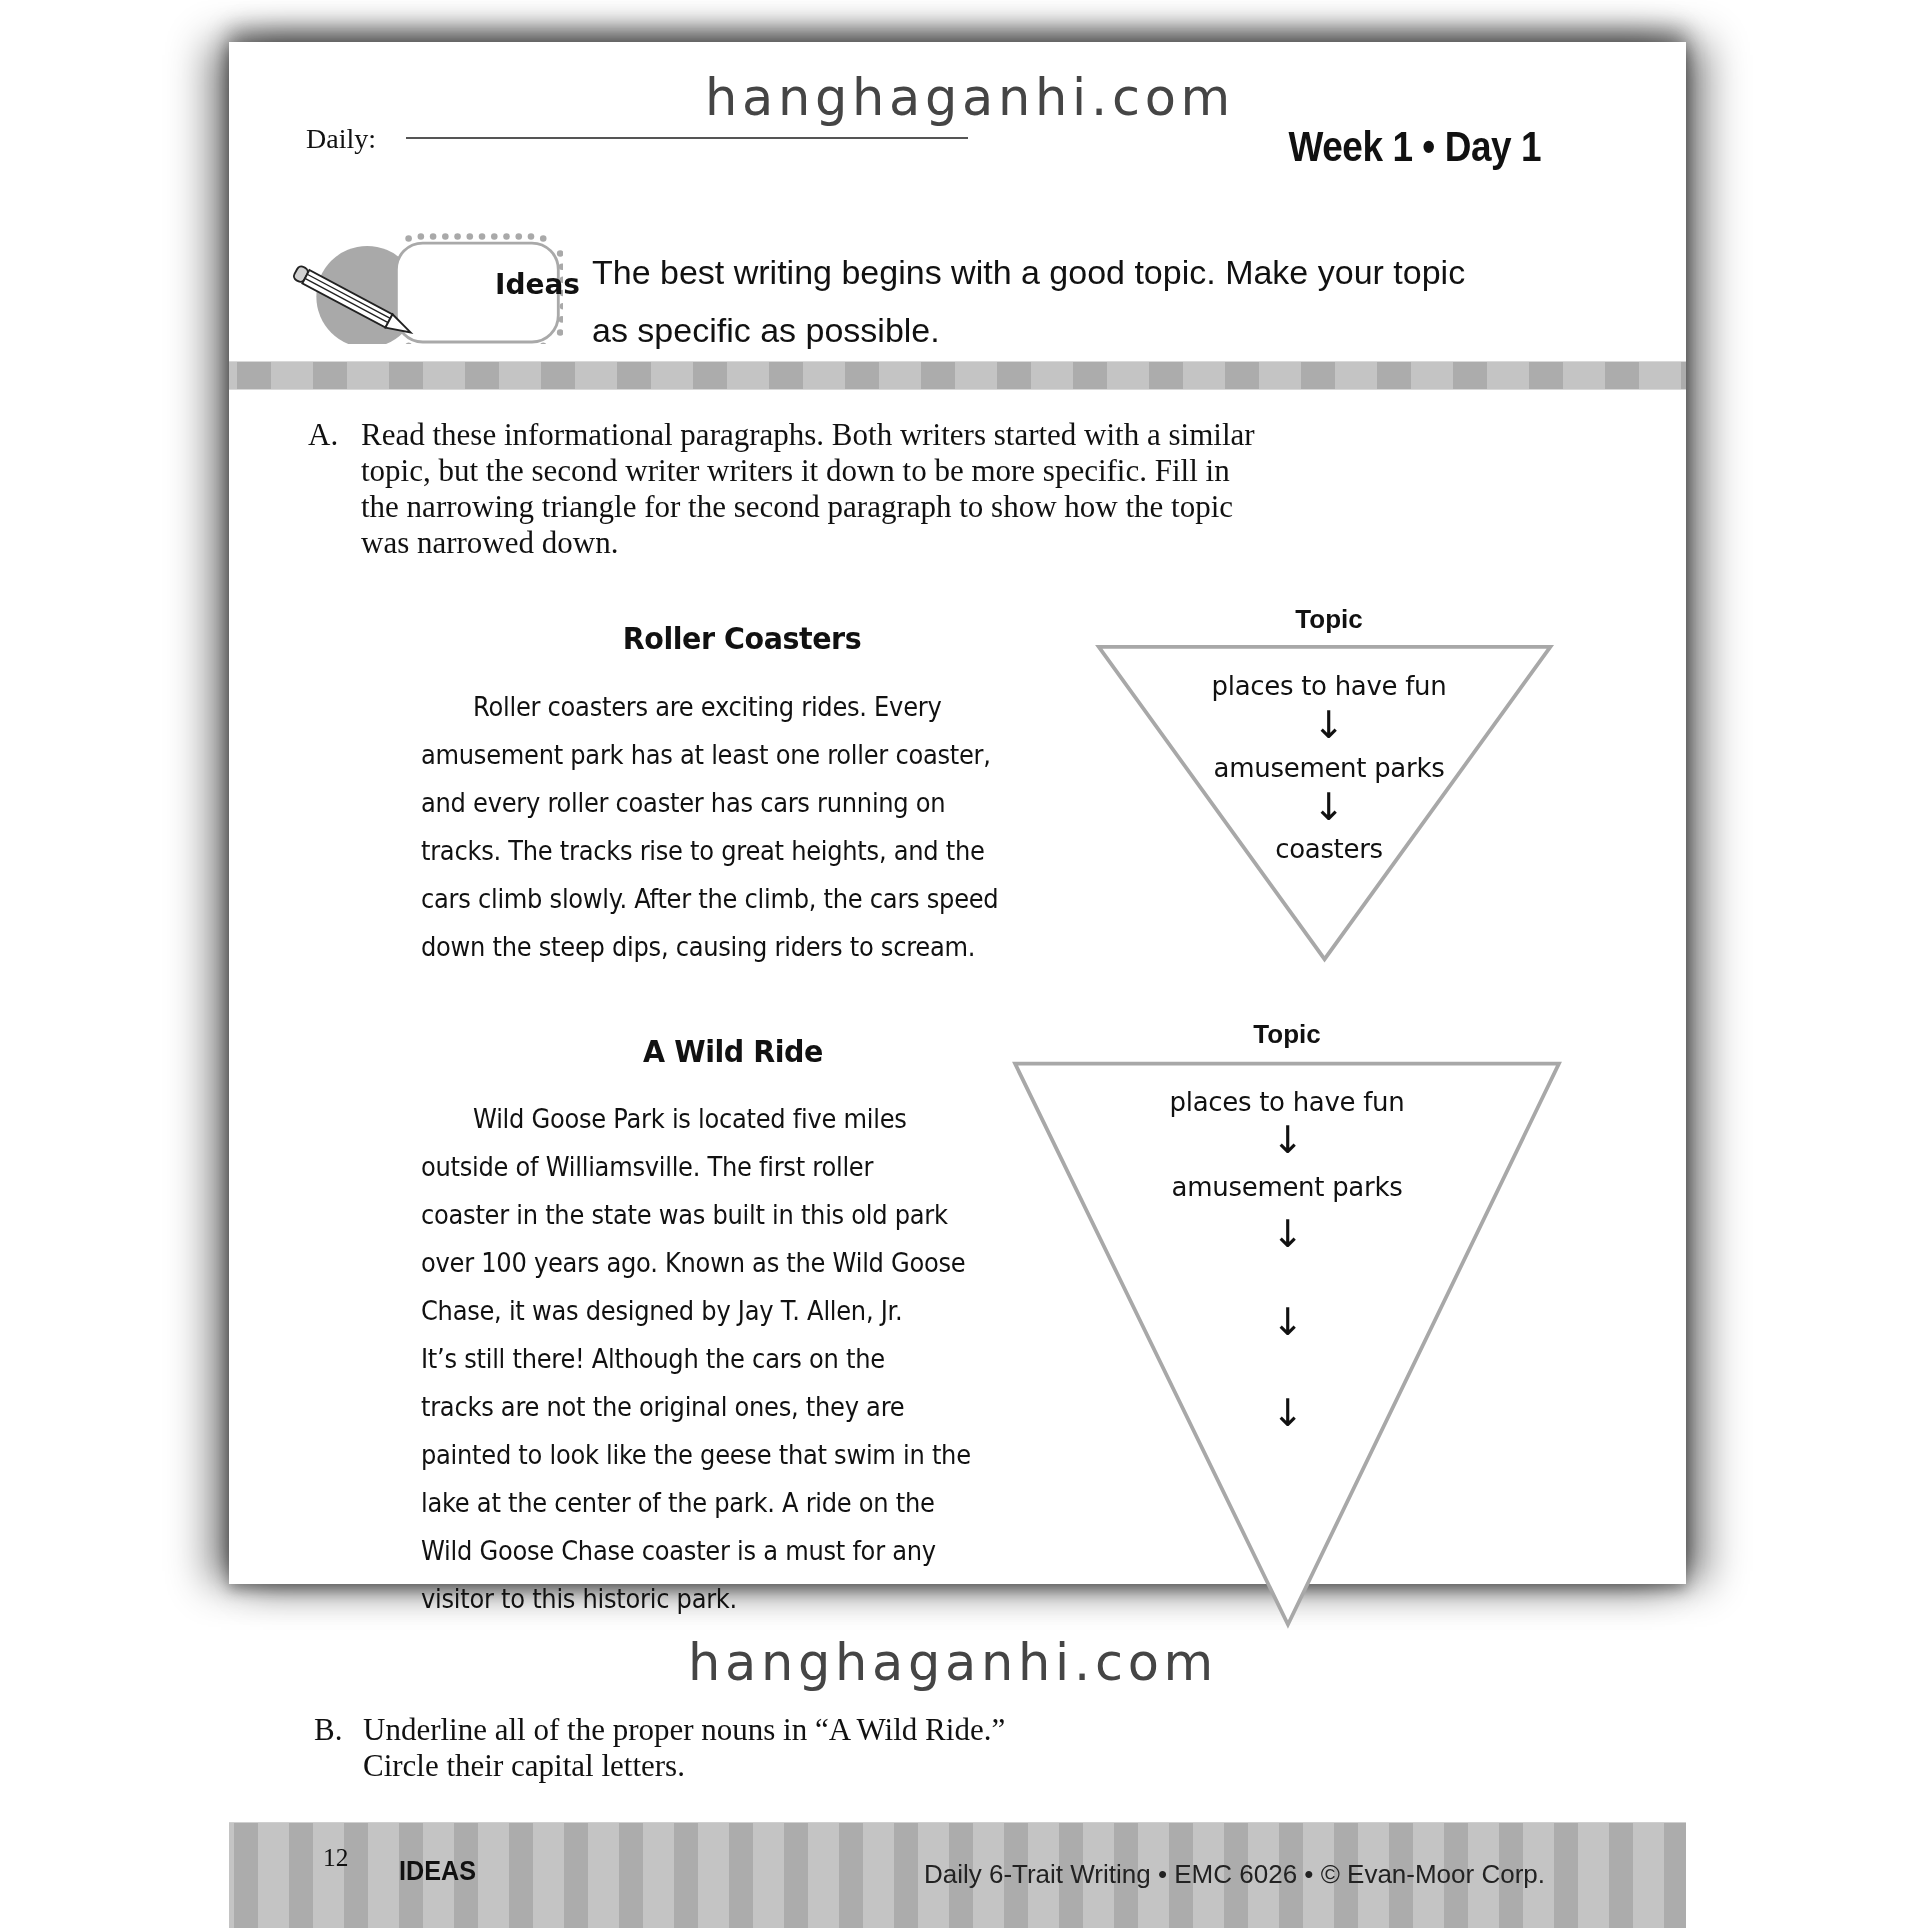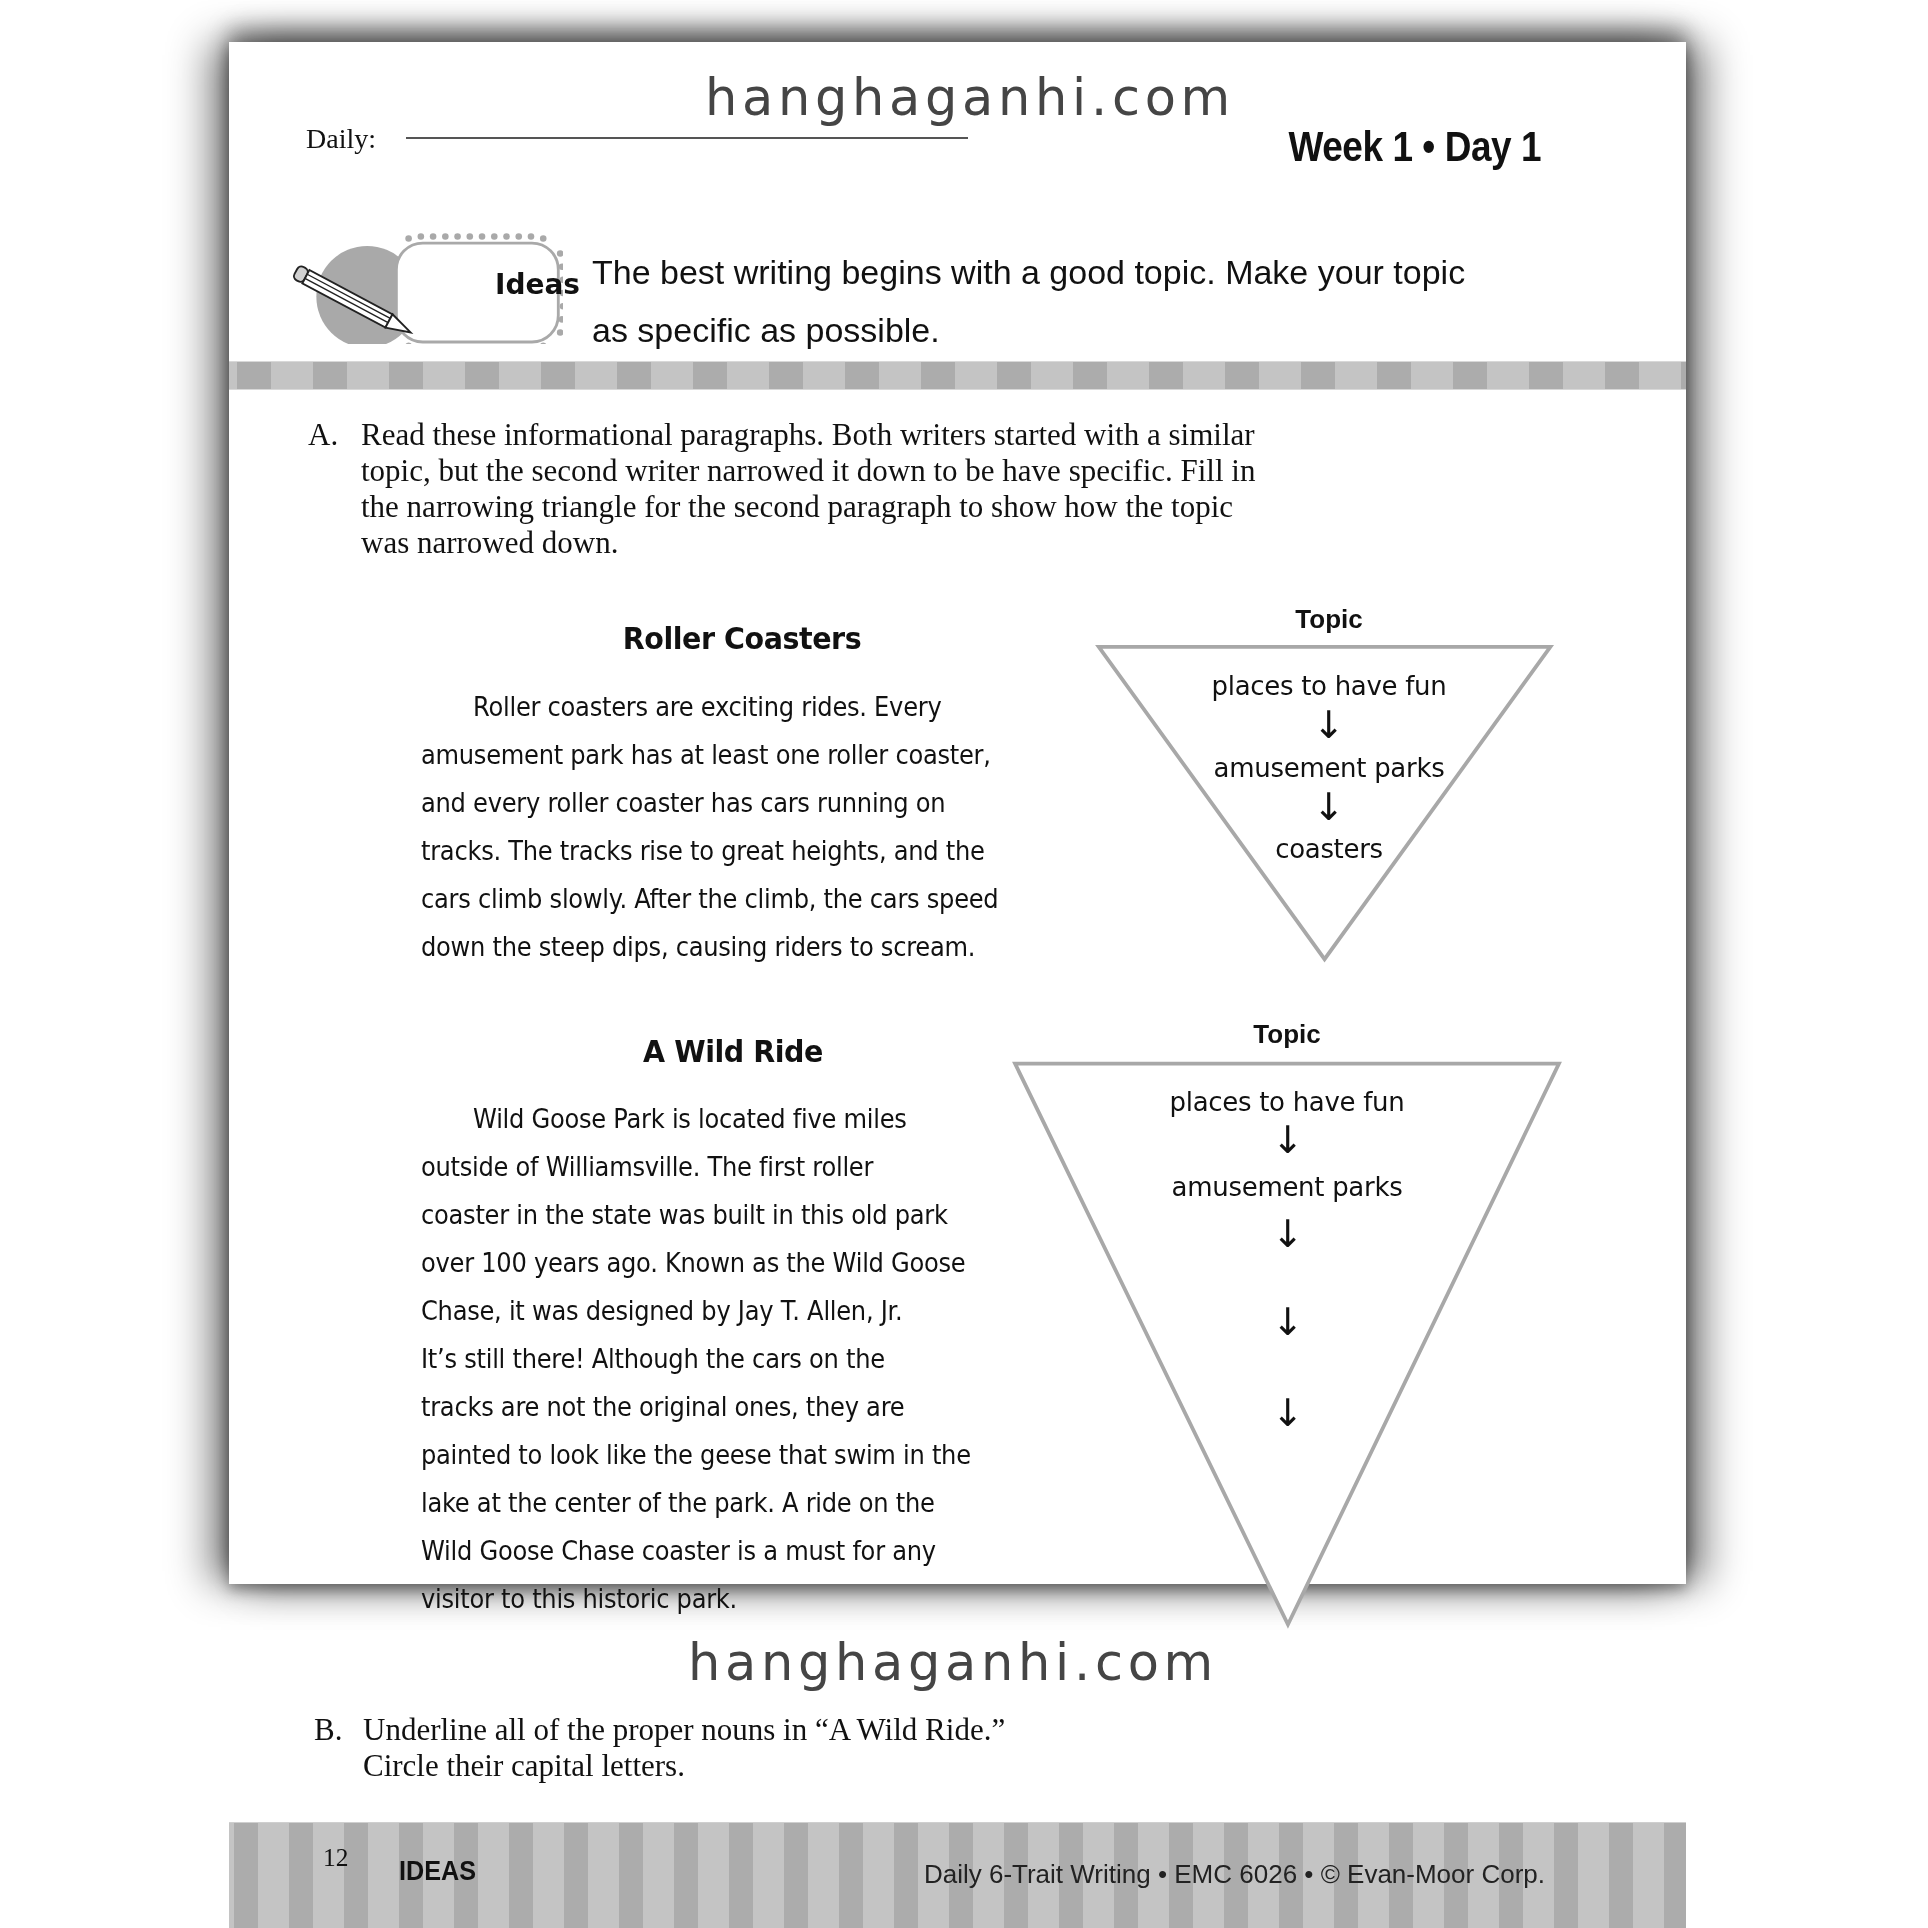--- a/index.html
+++ b/index.html
@@ -139,21 +139,21 @@
   </div>
 
   <div class="abs tip">The best writing begins with a good topic. Make your topic as specific as possible.</div>
 
   <div class="abs header-stripe"></div>
 
   <div class="abs instr instr-a">
     <span class="instr-letter">A.</span>
     <div class="instr-body">
       <div>Read these informational paragraphs. Both writers started with a similar</div>
-      <div>topic, but the second writer narrowed it down to be have specific. Fill in</div>
+      <div>topic, but the second writer writers it down to be more specific. Fill in</div>
       <div>the narrowing triangle for the second paragraph to show how the topic</div>
       <div>was narrowed down.</div>
     </div>
   </div>
 
   <div class="abs comic p-title title-1">Roller Coasters</div>
   <div class="abs comic p-body body-1">
     <div class="p-line indent">Roller coasters are exciting rides. Every</div>
     <div class="p-line">amusement park has at least one roller coaster,</div>
     <div class="p-line">and every roller coaster has cars running on</div>

